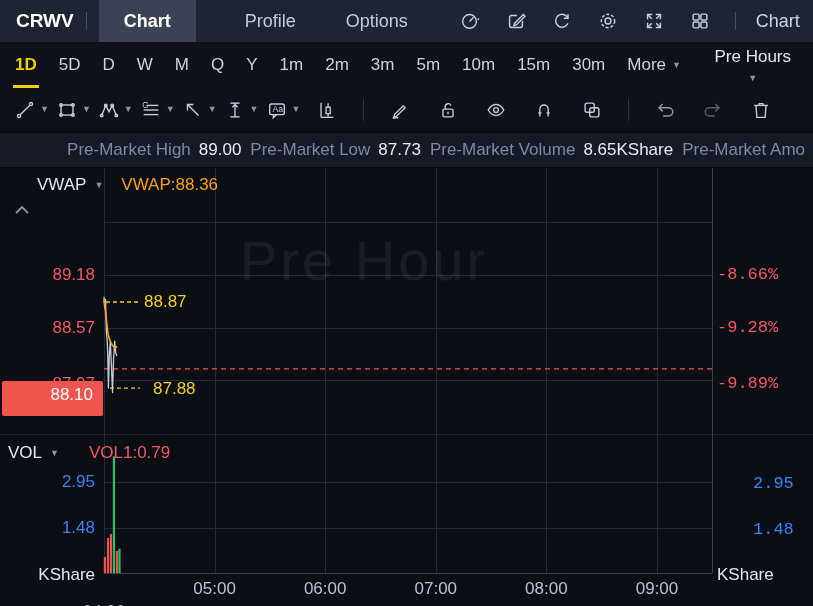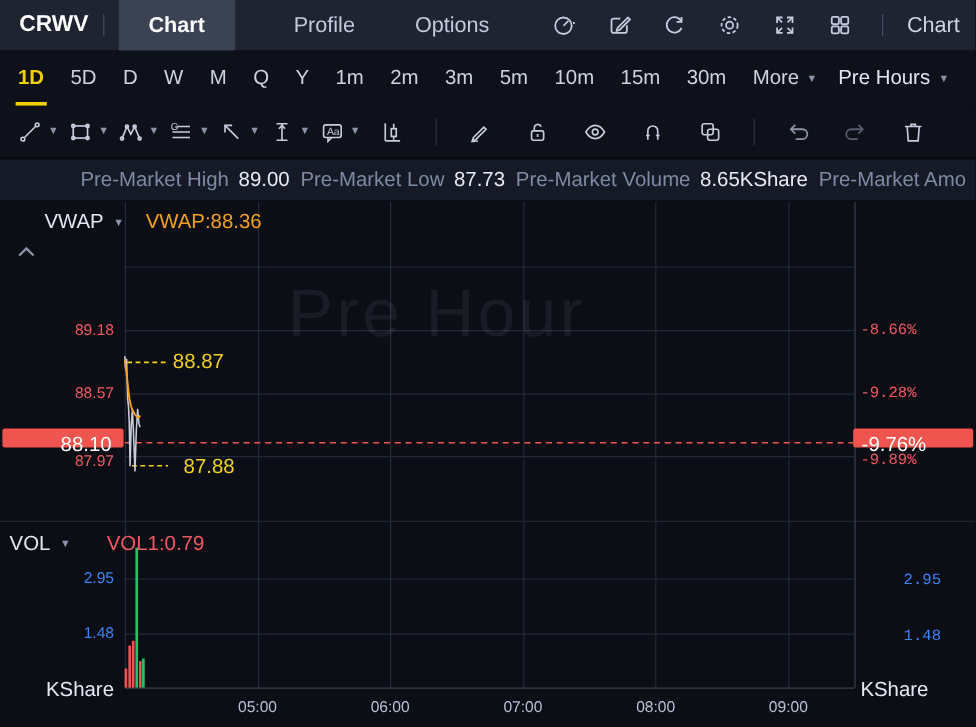--- a/index.html
+++ b/index.html
@@ -35,21 +35,21 @@
     white-space:nowrap;
   }
   .tf-item { padding:0 11px; height:46px; display:flex; align-items:center; position:relative; cursor:pointer; }
   .tf-item.active { color:#f0d000; font-weight:700; }
   .tf-item.active::after {
     content:""; position:absolute; left:9px; right:9px; bottom:0;
     height:3px; background:#f0d000;
   }
   .tf-more { display:flex; align-items:center; gap:6px; padding:0 11px; cursor:pointer; }
   .tf-spacer { flex:1; }
-  .session-select { display:flex; align-items:center; gap:7px; padding-right:22px; color:#e2e6f0; cursor:pointer; }
+  .session-select { display:flex; align-items:center; gap:7px; padding-right:22px; color:#e2e6f0; cursor:pointer;flex-direction:column; }
   .caret { font-size:9px; color:#8b93a8; line-height:1; }
 
   
   .toolbar {
     height:43px; background:#0e1119;
     display:flex; align-items:center; padding-left:10px;
     white-space:nowrap;
   }
   .tool { display:flex; align-items:center; margin:0 3px; cursor:pointer; color:#c7cdde; }
   .tool .ticon { width:24px; height:24px; display:flex; align-items:center; justify-content:center; }
@@ -80,31 +80,31 @@
     pointer-events:none;
   }
   .vwap-row { position:absolute; left:8px; top:7px; display:flex; align-items:center; gap:8px; font-size:17px;margin-left:29px; }
   .vwap-name { color:#e2e6f0; }
   .vwap-value { color:#f5a021; margin-left:10px; }
   .vol-row { position:absolute; left:8px; top:275px; display:flex; align-items:center; gap:8px; font-size:17px; }
   .vol-name { color:#e2e6f0; }
   .vol-value { color:#f25862; margin-left:22px; }
   .collapse-chevron { position:absolute; left:13px; top:36px; color:#8b93a8; cursor:pointer; }
 
-  .axis-label { position:absolute; font-size:13px; height:20px; line-height:20px; pointer-events:none; }
+  .axis-label { position:absolute; font-size:17px; height:20px; line-height:20px; pointer-events:none; }
   .axis-left  { left:0; width:95px; text-align:right; color:#f25862; }
   .axis-right { left:717px; text-align:center; color:#f25862;font-family:Liberation Mono, monospace; }
   .axis-vol   { color:#3b82f6;padding-left:36px; }
   .axis-time  { width:80px; text-align:center; color:#b9c1d6; }
   .unit-label { position:absolute; font-size:17px; color:#e4e8f2; }
 
   .price-badge {
-    position:absolute; height:16px; line-height:27px;
+    position:absolute; height:35px; line-height:27px;
     background:#f0544e; color:#ffffff; font-size:17px;
-    border-radius:2px; z-index:3;
+    border-radius:2px; z-index:3;margin-top:24px;
   }
   .badge-left  { left:2px; top:189px; width:101px; text-align:right; padding-right:10px; }
   .badge-right { left:711px; top:189px; width:100px; text-align:left; padding-left:7px; }
   .marker-label { position:absolute; font-size:17px; color:#f2d21f; z-index:2; }
 </style>
 </head>
 <body>
 
 <div class="navbar">
   <div class="ticker">CRWV</div>
@@ -410,21 +410,20 @@
   <div class="vol-row">
     <span class="vol-name">VOL</span>
     <span class="caret">▼</span>
     <span class="vol-value">VOL1:0.79</span>
   </div>
 
   <div class="marker-label" style="left:144px; top:124px;">88.87</div>
   <div class="marker-label" style="left:153px; top:211px;">87.88</div>
 
   <div class="price-badge badge-left">88.10</div>
-  <div class="price-badge badge-right">-9.76%</div>
 
   <div class="unit-label" style="left:30px; top:397px; width:65px; text-align:right;">KShare</div>
   <div class="unit-label" style="left:717px; top:397px;">KShare</div>
 <div class="axis-label axis-left" style="top: 97px; z-index: 1;">89.18</div>
     <div class="axis-label axis-left" style="top: 150.07px; z-index: 1;">88.57</div>
     <div class="axis-label axis-left" style="top: 206.27px; z-index: 1;">87.97</div>
     <div class="axis-label axis-right" style="top: 97px; z-index: 1;">-8.66%</div>
     <div class="axis-label axis-right" style="top: 150.07px; z-index: 1;">-9.28%</div>
     <div class="axis-label axis-right" style="top: 206.27px; z-index: 1;">-9.89%</div>
     <div class="axis-label axis-left axis-vol" style="top: 304.435px;">2.95</div>

